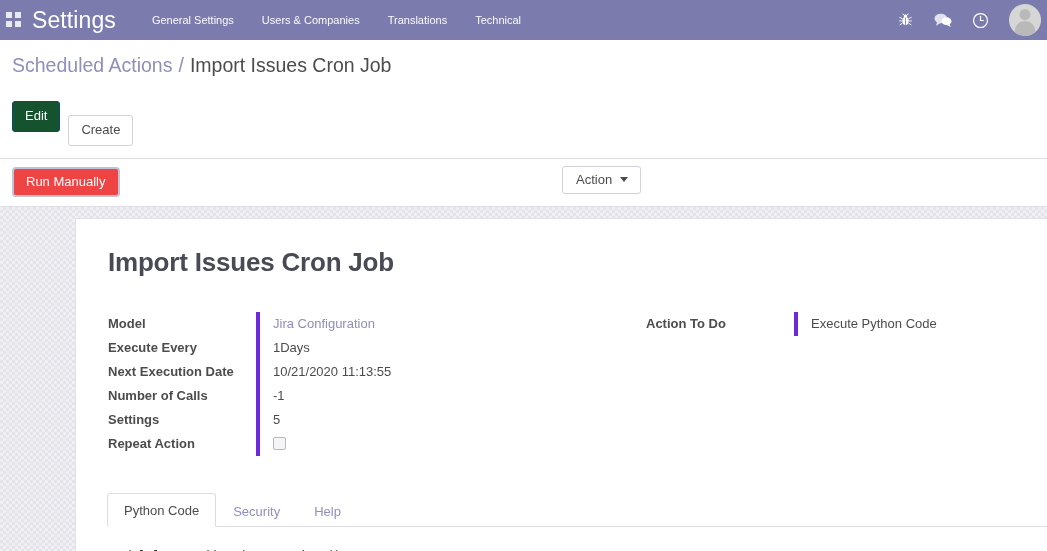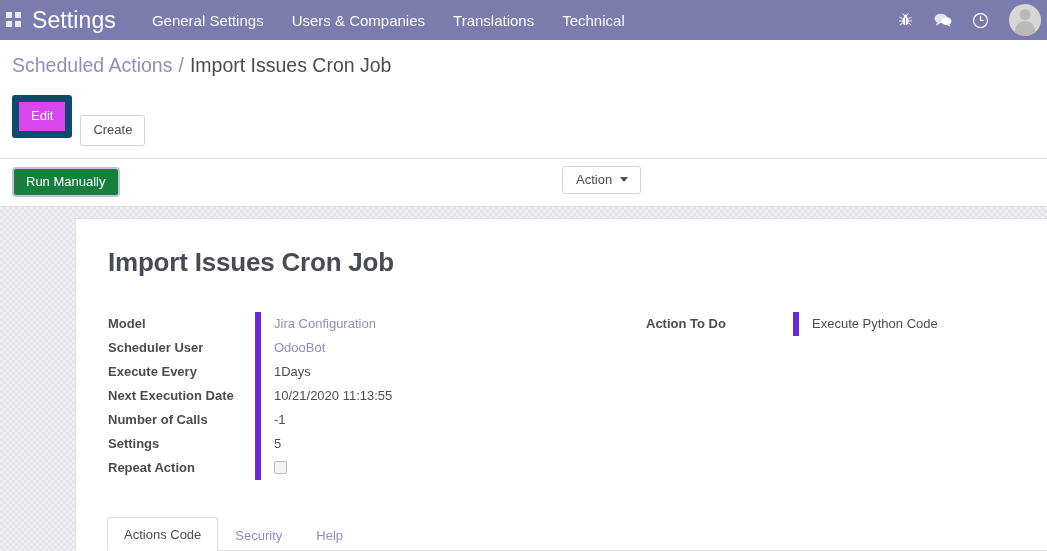--- a/index.html
+++ b/index.html
@@ -35,21 +35,21 @@
     font-weight: 400;
     color: #ffffff;
     letter-spacing: 0.1px;
     margin-right: 36px;
     cursor: pointer;
     white-space: nowrap;
     text-align: center;
   }
   .nav-links { display: flex; align-items: center; gap: 28px; }
   .nav-link {
-    font-size: 15px;
+    font-size: 11px;
     color: #ffffff;
     cursor: pointer;
     white-space: nowrap;
     opacity: 0.96;
   }
   .nav-right {
     position: absolute;
     right: 6px; top: 0; bottom: 0;
     display: flex;
     align-items: center;
@@ -105,22 +105,22 @@
   .btn {
     font-family: "Liberation Sans", sans-serif;
     font-size: 13px;
     padding: 5px 12px 6px 12px;
     border-radius: 3px;
     cursor: pointer;
     line-height: 1.35;
     white-space: nowrap;
   }
   .btn-primary {
-    background: #d946ef;
-    border: 7px solid #0c4a6e;
+    background: #14532d;
+    border: 1px solid #0c4a6e;
     color: #ffffff;
   }
   .btn-default {
     background: #ffffff;
     border: 1px solid #d2d2d9;
     color: #4c4c4c;
     margin-top: 28px;
   }
   .action-wrap {
     position: absolute;
@@ -149,21 +149,21 @@
   .divider { height: 1px; background: #dddde3; width: 100%; }
 
   .statusbar-row {
     background: #ffffff;
     padding: 8px 12px 9px 12px;
     display: flex;
     align-items: center;
     border-bottom: 1px solid #dddde3;
   }
   .btn-run {
-    background: #15803d;
+    background: #ef4444;
     color: #ffffff;
     border: 2px solid #c2c1da;
     border-radius: 4px;
     font-size: 13px;
     padding: 4px 12px 5px 12px;
     cursor: pointer;
     line-height: 1.35;
   }
 
   
@@ -208,21 +208,21 @@
     height: 24px;
     line-height: 24px;
     white-space: nowrap;
   }
   .f-value {
     font-size: 13px;
     color: #4c4c4c;
     height: 24px;
     line-height: 24px;
     padding-left: 13px !important;
-    border-left: 6px solid #6d28d9;
+    border-left: 4px solid #6d28d9;
     white-space: nowrap;
     margin-top: 32px;
   }
   .f-value.link { color: #8f8fbb; cursor: pointer; }
   .cb {
     width: 13px; height: 13px;
     border: 1px solid #b8b8c0;
     background: #f5f5f7;
     border-radius: 2px;
     display: inline-block;
@@ -352,24 +352,20 @@
     <div class="form-columns">
 
       <div class="form-col">
         <table class="form-table">
           <tbody>
               <tr>
             <td class="f-label">Model</td>
             <td class="f-value link">Jira Configuration</td>
           </tr>
           <tr>
-            <td class="f-label">Scheduler User</td>
-            <td class="f-value link">OdooBot</td>
-          </tr>
-          <tr>
             <td class="f-label">Execute Every</td>
             <td class="f-value">1Days</td>
           </tr>
           <tr>
             <td class="f-label">Next Execution Date</td>
             <td class="f-value">10/21/2020 11:13:55</td>
           </tr>
           <tr>
             <td class="f-label">Number of Calls</td>
             <td class="f-value">-1</td>
@@ -396,21 +392,21 @@
             <td class="f-value">Execute Python Code</td>
           </tr>
         </tbody>
           </table>
       </div>
 
     </div>
 
     <div class="notebook">
       <div class="tabs">
-        <div class="tab active">Actions Code</div>
+        <div class="tab active">Python Code</div>
         <div class="tab">Security</div>
         <div class="tab">Help</div>
       </div>
       <div class="tab-content">
         <div class="code-text">model.latest_jira_issue_update()</div>
       </div>
     </div>
 
   </div>
 </div>

